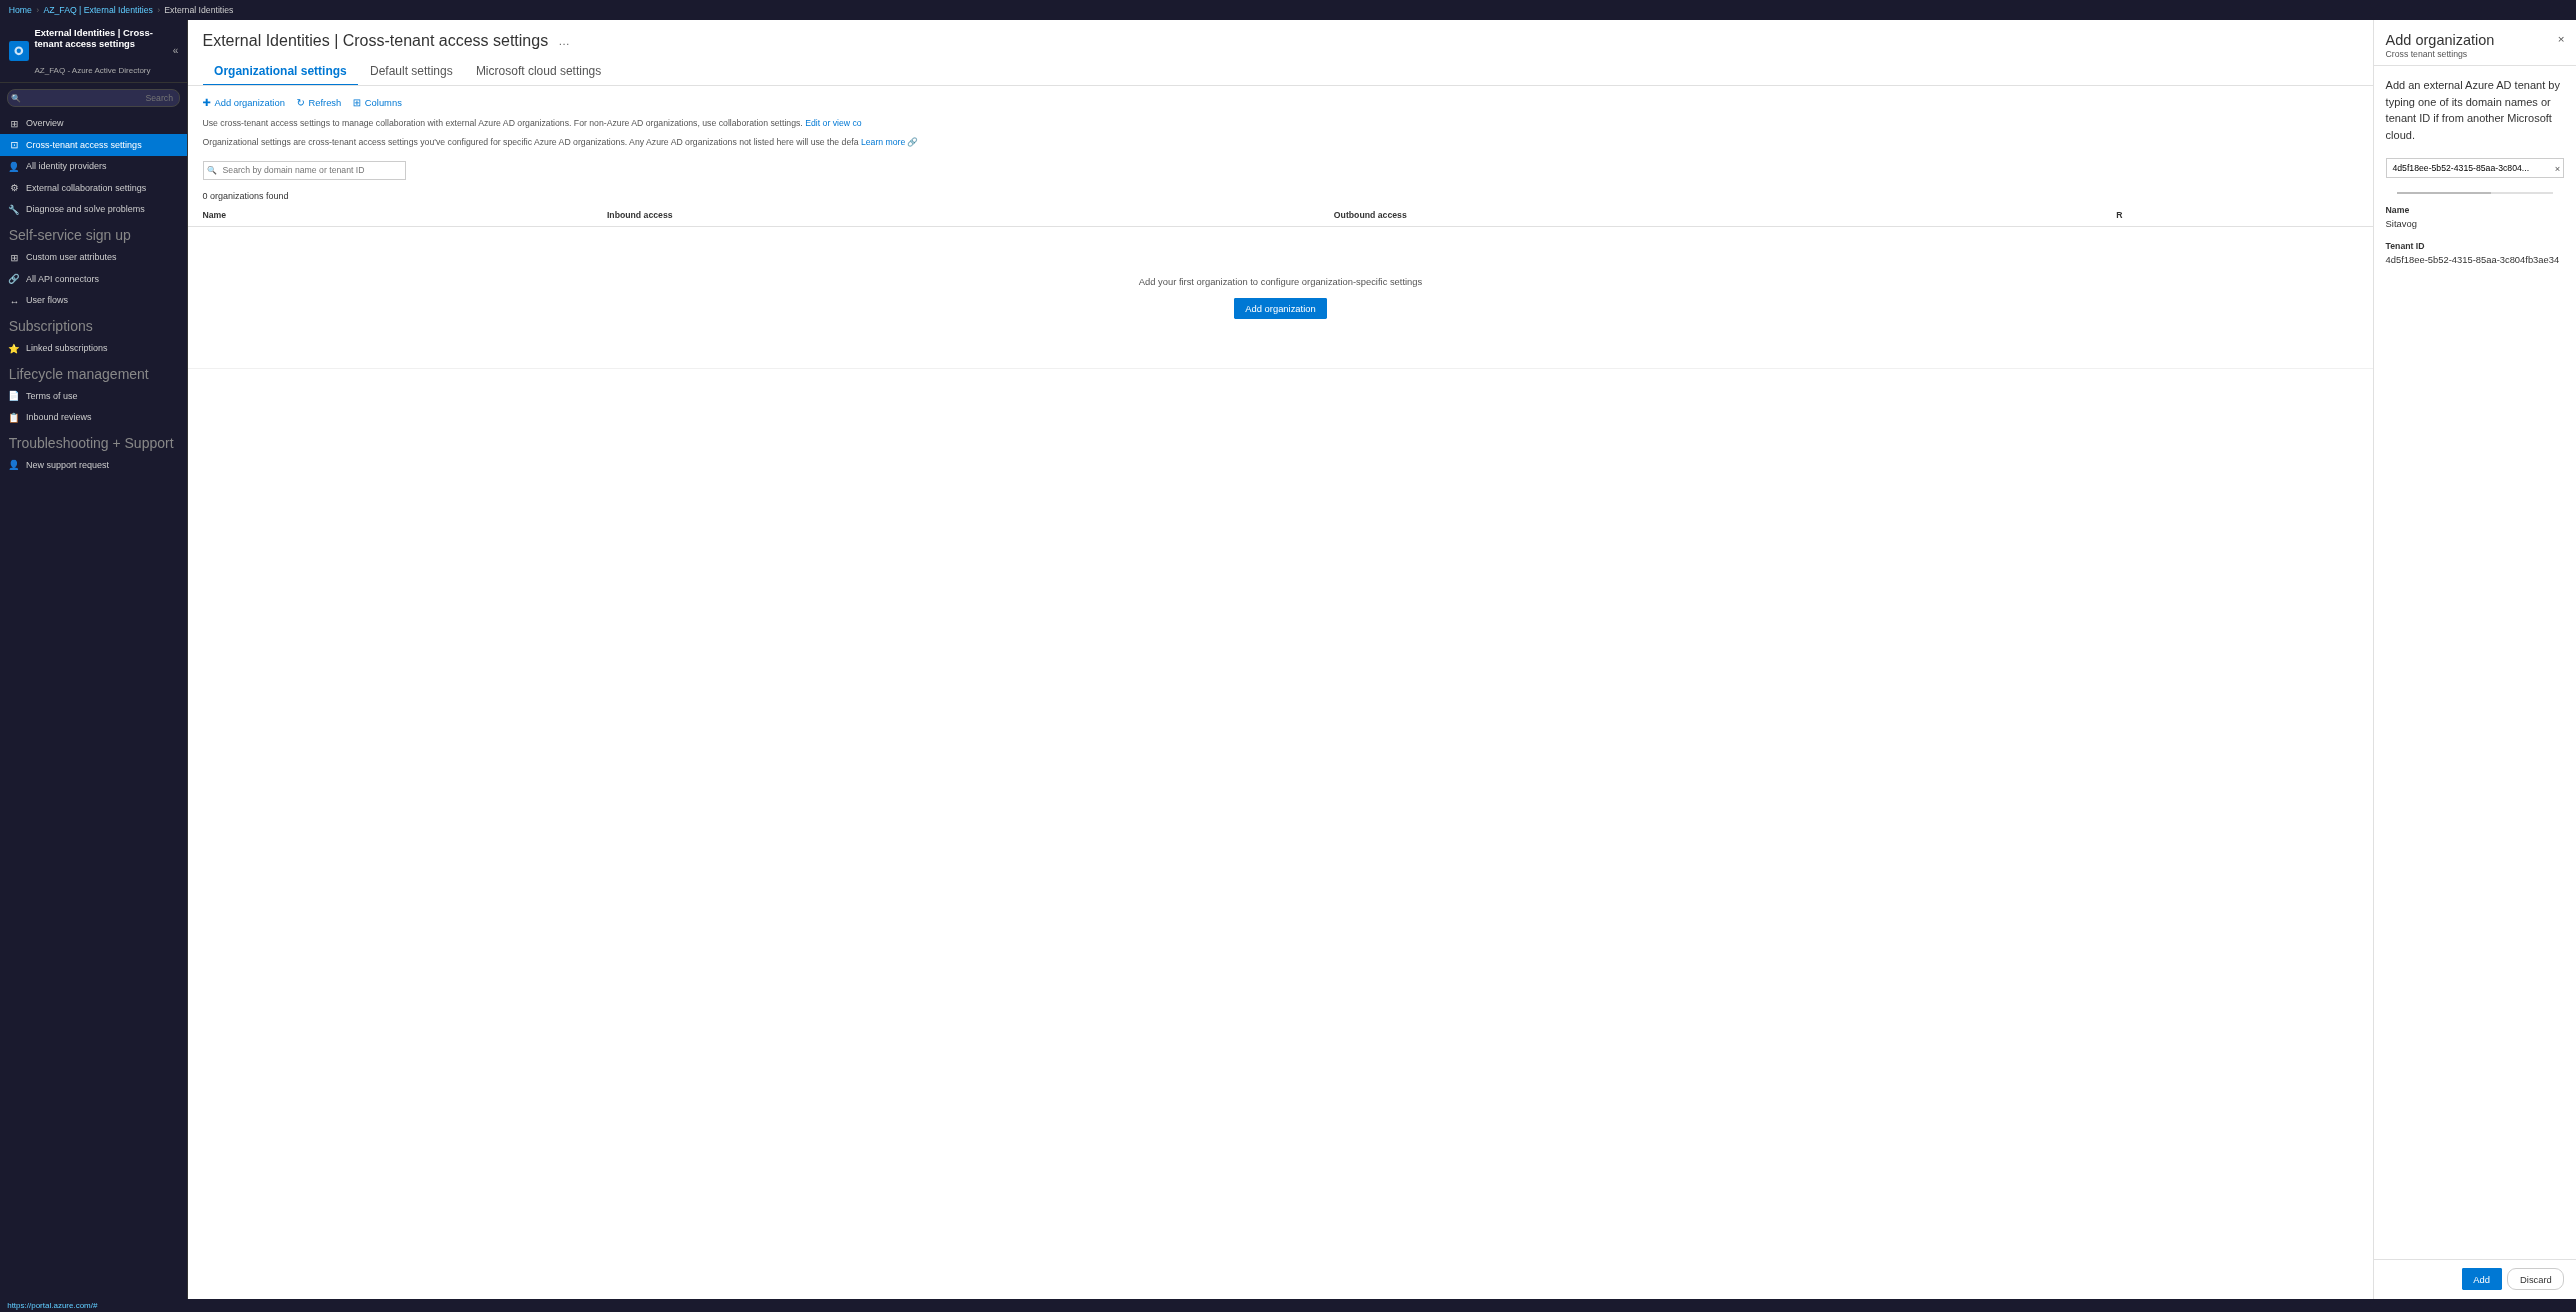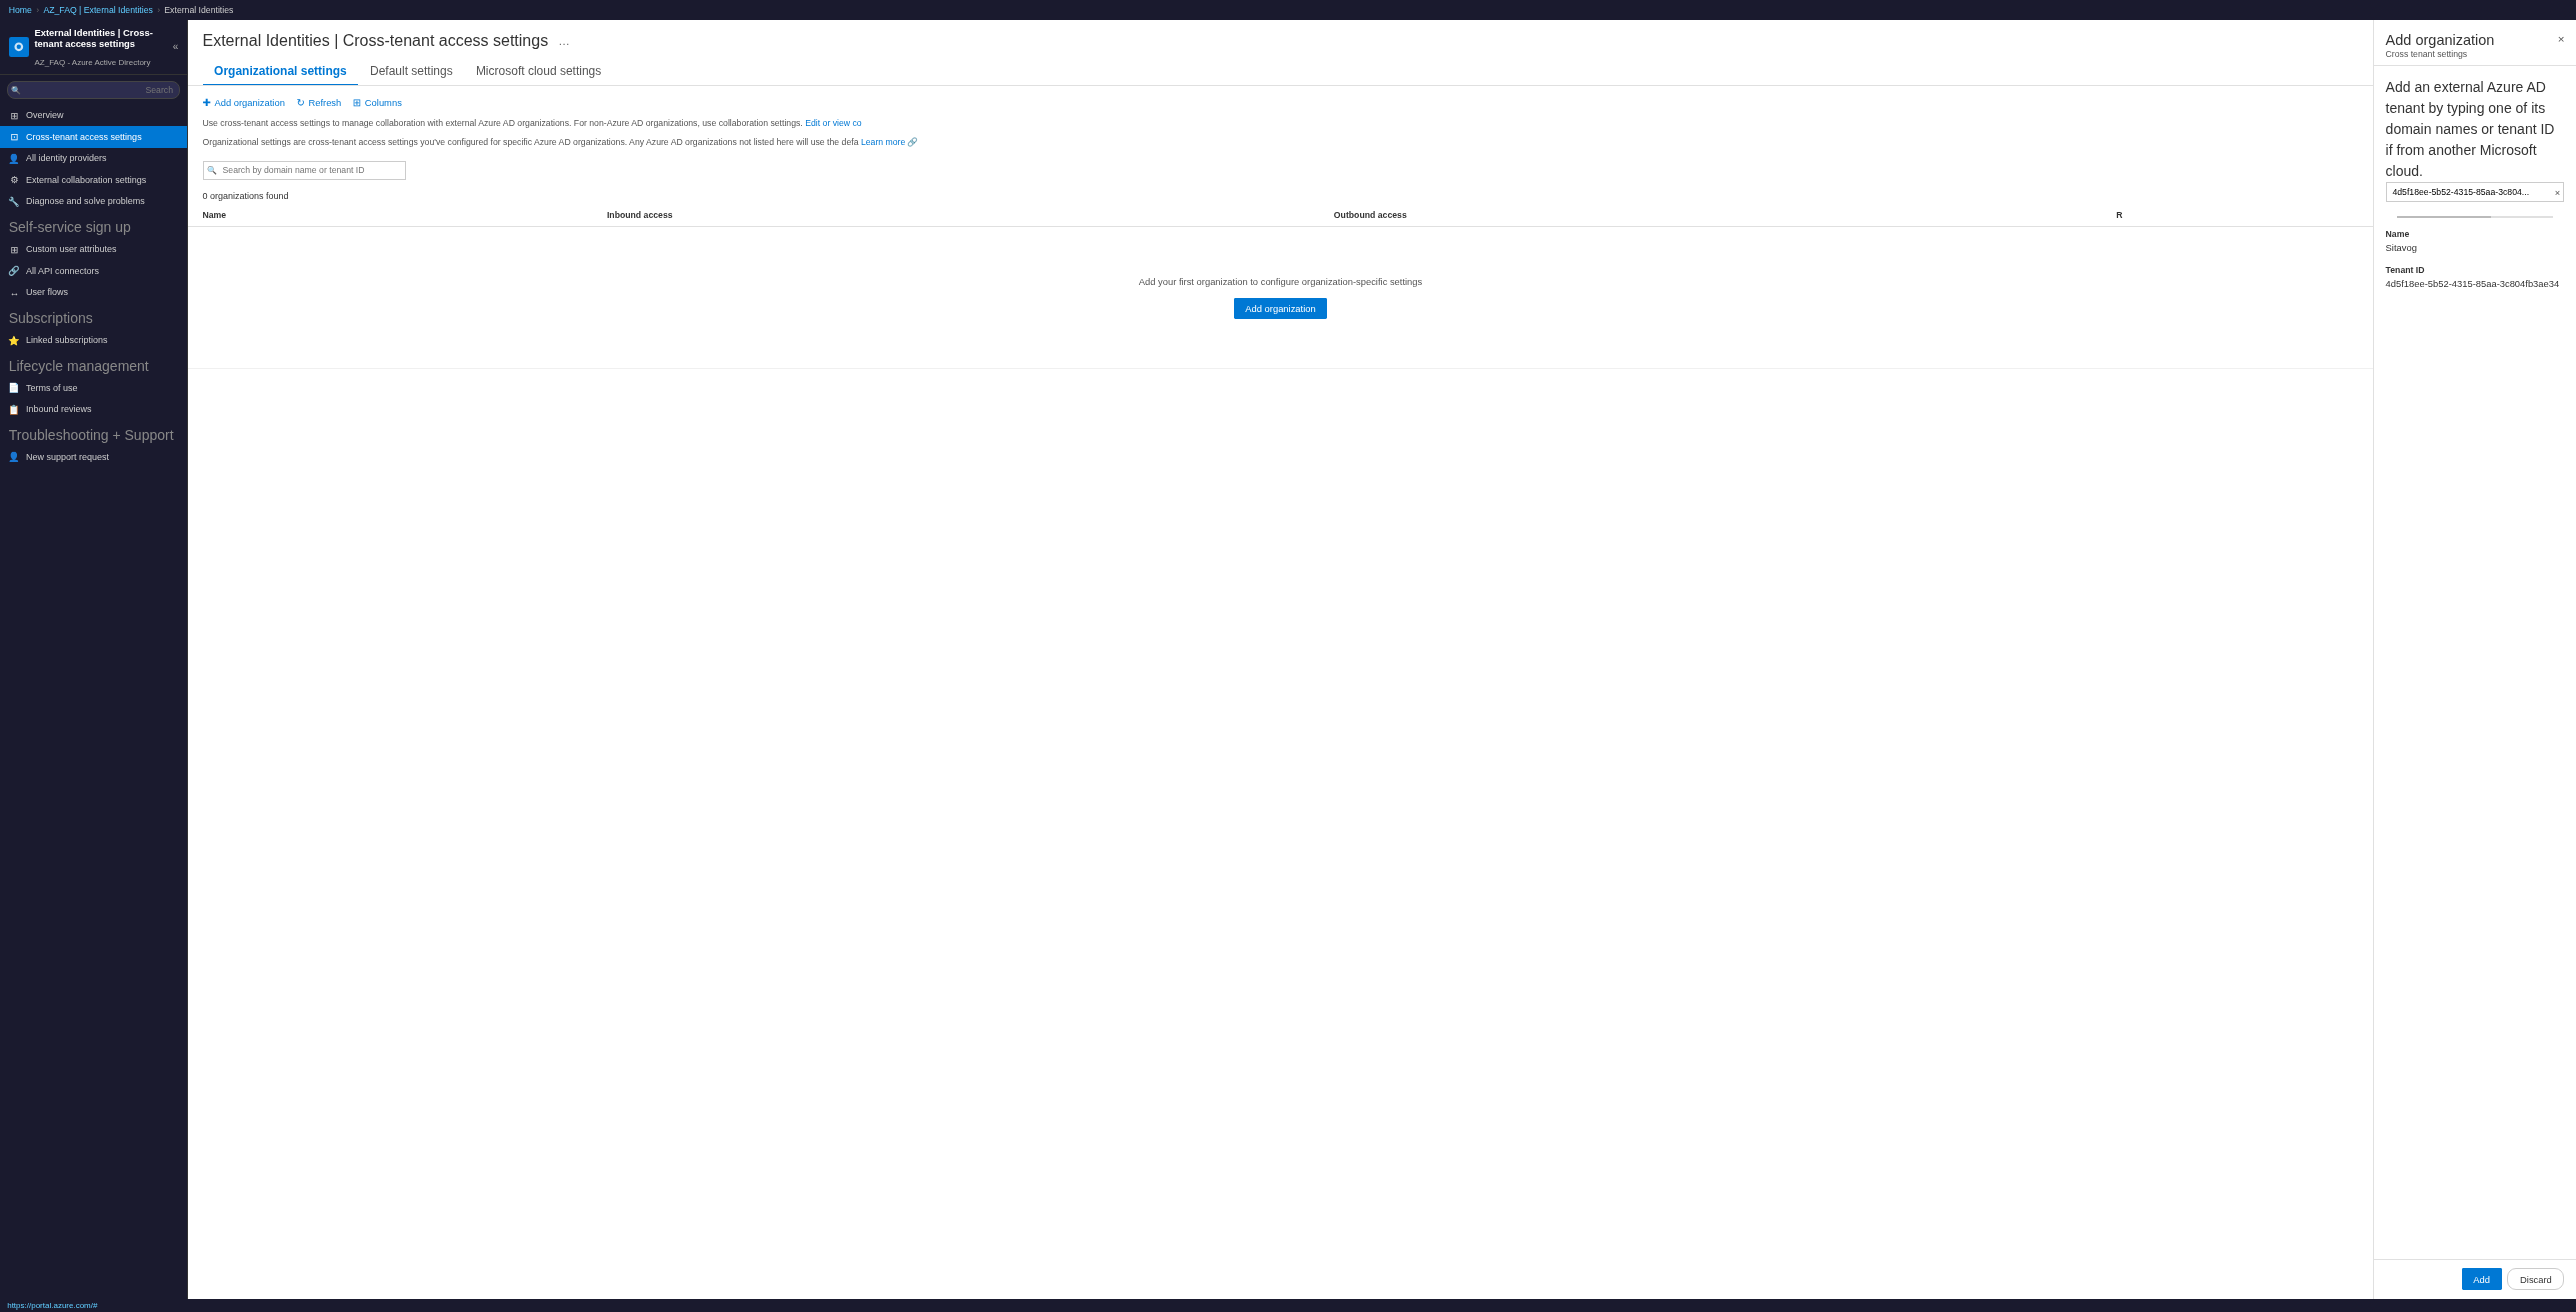--- a/index.html
+++ b/index.html
@@ -12,21 +12,21 @@
 
     
     .main-layout { display: flex; flex: 1; overflow: hidden; }
 
     
     .sidebar { width: 188px; background: #1a1a2e; color: #ccc; display: flex; flex-direction: column; overflow-y: auto; border-right: 0.7px solid #333; flex-shrink: 0; }
     .sidebar-header { padding: 7.2px 8.7px; border-bottom: 0.7px solid #333; }
     .sidebar-title-row { display: flex; align-items: center; gap: 5.8px; }
     .sidebar-icon-box { width: 20px; height: 20px; background: #0078d4; border-radius: 2.2px; display: flex; align-items: center; justify-content: center; flex-shrink: 0; }
     .sidebar-title-text { font-size: 9.4px; font-weight: 600; color: #fff; line-height: 1.2; }
-    .sidebar-subtitle { font-size: 8px; color: #aaa; margin-top: 8px; }
+    .sidebar-subtitle { font-size: 8px; color: #aaa; margin-top: 16px; }
     .sidebar-search { padding: 5.8px 7.2px; }
     .sidebar-search input { width: 100%; background: #2d2d4e; border: 0.7px solid #444; color: #ccc; padding: 2.9px 5.8px 2.9px 17.4px; border-radius: 8px; font-size: 8.7px; outline: none; text-align: right; }
     .sidebar-search-wrapper { position: relative; }
     .sidebar-search-wrapper .search-icon { position: absolute; left: 4.3px; top: 50%; transform: translateY(-50%); color: #aaa; font-size: 8px; }
     .sidebar-collapse { margin-left: auto; cursor: pointer; color: #aaa; font-size: 10px; }
 
     .sidebar-item { display: flex; align-items: center; gap: 5.8px; padding: 5px 8.7px; cursor: pointer; color: #ccc; font-size: 9px; }
     .sidebar-item.active { background: #0078d4; color: #fff; }
     .sidebar-item .item-icon { width: 11.6px; height: 11.6px; display: flex; align-items: center; justify-content: center; flex-shrink: 0; font-size: 9.4px; }
     .sidebar-section-label { padding: 7.2px 8.7px 2.9px; font-size: 14px; color: #888; font-weight: 400; text-transform: none; }
@@ -76,21 +76,21 @@
     
     .status-bar { background: #1a1a2e; color: #60cdff; font-size: 8px; padding: 2.2px 7.2px; }
 
     
     .right-panel { width: 203px; background: #fff; border-left: 0.7px solid #e0e0e0; display: flex; flex-direction: column; flex-shrink: 0; }
     .right-panel-header { display: flex; align-items: flex-start; justify-content: space-between; padding: 11.6px 11.6px 5.8px; border-bottom: 0.7px solid #e0e0e0; }
     .right-panel-title { font-size: 14.5px; font-weight: 300; color: #333; }
     .right-panel-subtitle { font-size: 8.7px; color: #555; margin-top: 1.4px; }
     .right-panel-close { cursor: pointer; color: #555; font-size: 11.6px; background: none; border: none; }
     .right-panel-body { flex: 1; padding: 11.6px; overflow-y: auto; }
-    .right-panel-desc { font-size: 14px; color: #333; line-height: 1.5; margin-bottom: 0; }
+    .right-panel-desc { font-size: 11px; color: #333; line-height: 1.5; margin-bottom: 15px; }
     .rp-search-wrapper { position: relative; margin-bottom: 14.5px; }
     .rp-search-wrapper input { width: 100%; border: 0.7px solid #ccc; padding: 3.6px 20px 3.6px 5.8px; font-size: 8.7px; outline: none; }
     .rp-search-clear { position: absolute; right: 4.3px; top: 50%; transform: translateY(-50%); cursor: pointer; color: #555; font-size: 9.4px; background: none; border: none; }
 
     .rp-field-label { font-size: 8.7px; font-weight: 600; color: #333; margin-bottom: 2.9px; }
     .rp-field-value { font-size: 9.4px; color: #333; margin-bottom: 11.6px; }
 
     .right-panel-footer { padding: 8.7px 11.6px; border-top: 0.7px solid #e0e0e0; display: flex; gap: 5.8px; justify-content: flex-end; }
     .btn-add { background: #0078d4; color: #fff; border: none; padding: 4.3px 11.6px; font-size: 9.4px; cursor: pointer; border-radius: 1.4px; }
     .btn-discard { background: #fff; color: #333; border: 0.7px solid #ccc; padding: 4.3px 11.6px; font-size: 9.4px; cursor: pointer; border-radius: 9px; }

